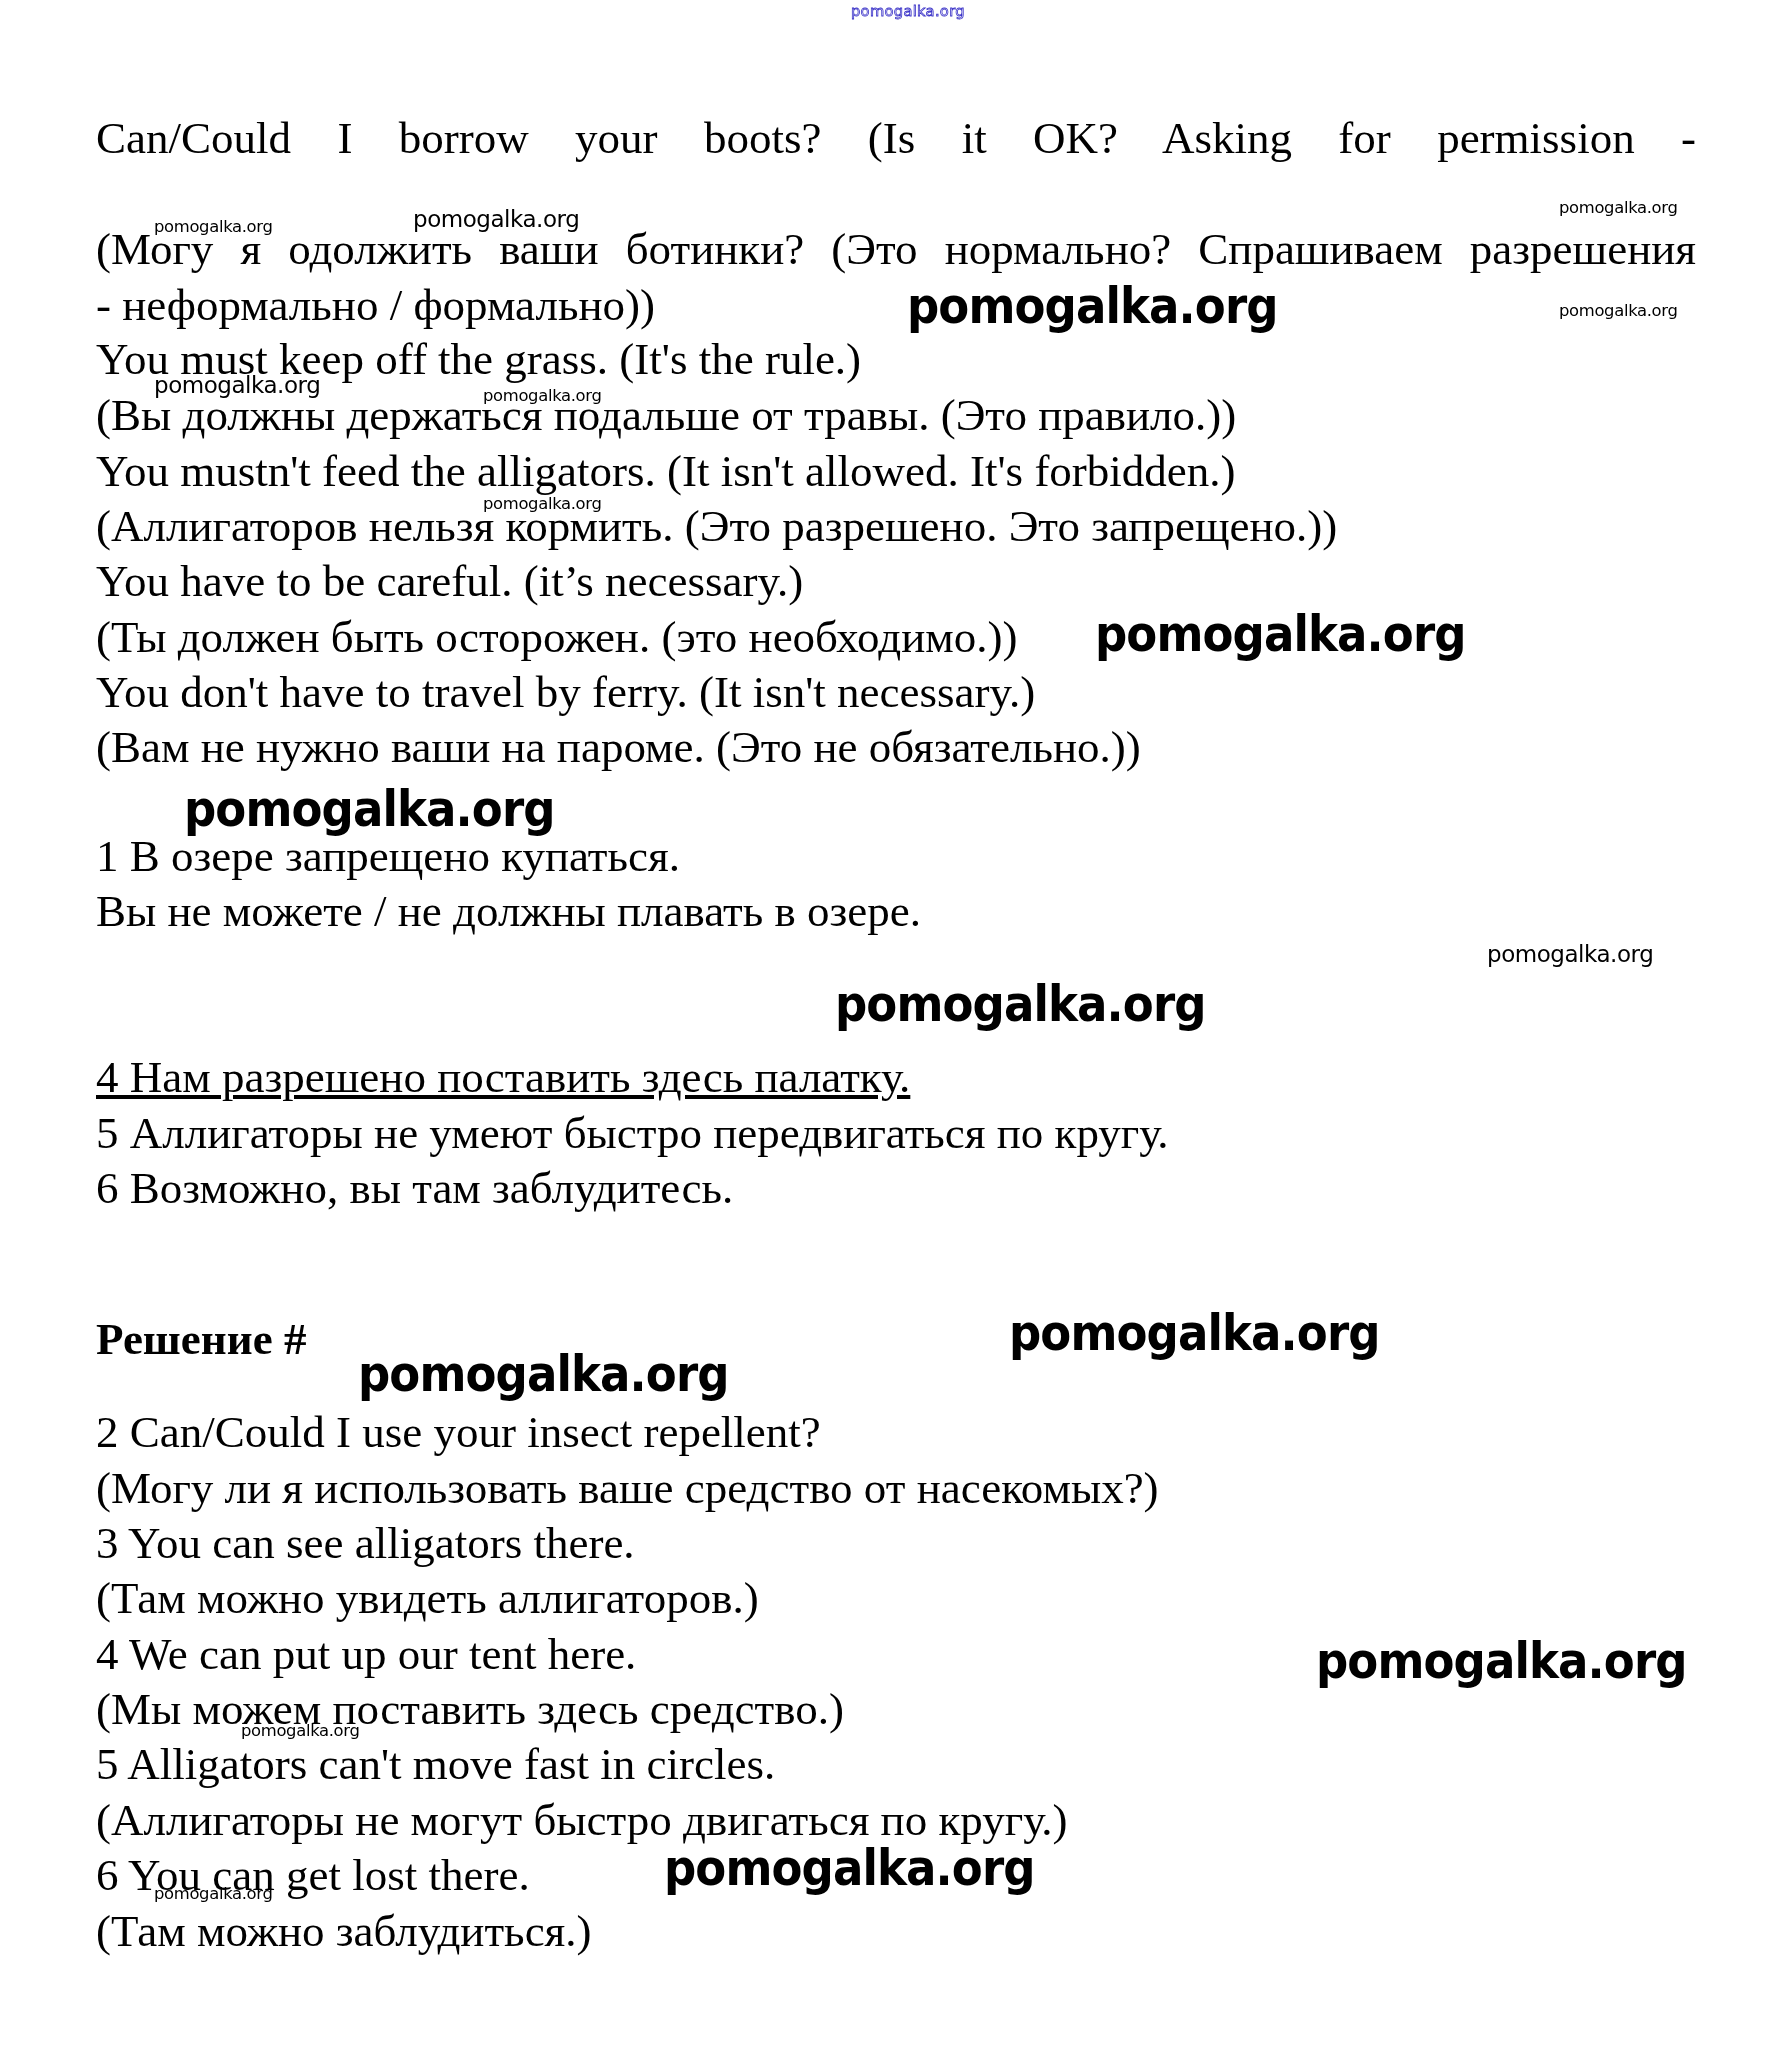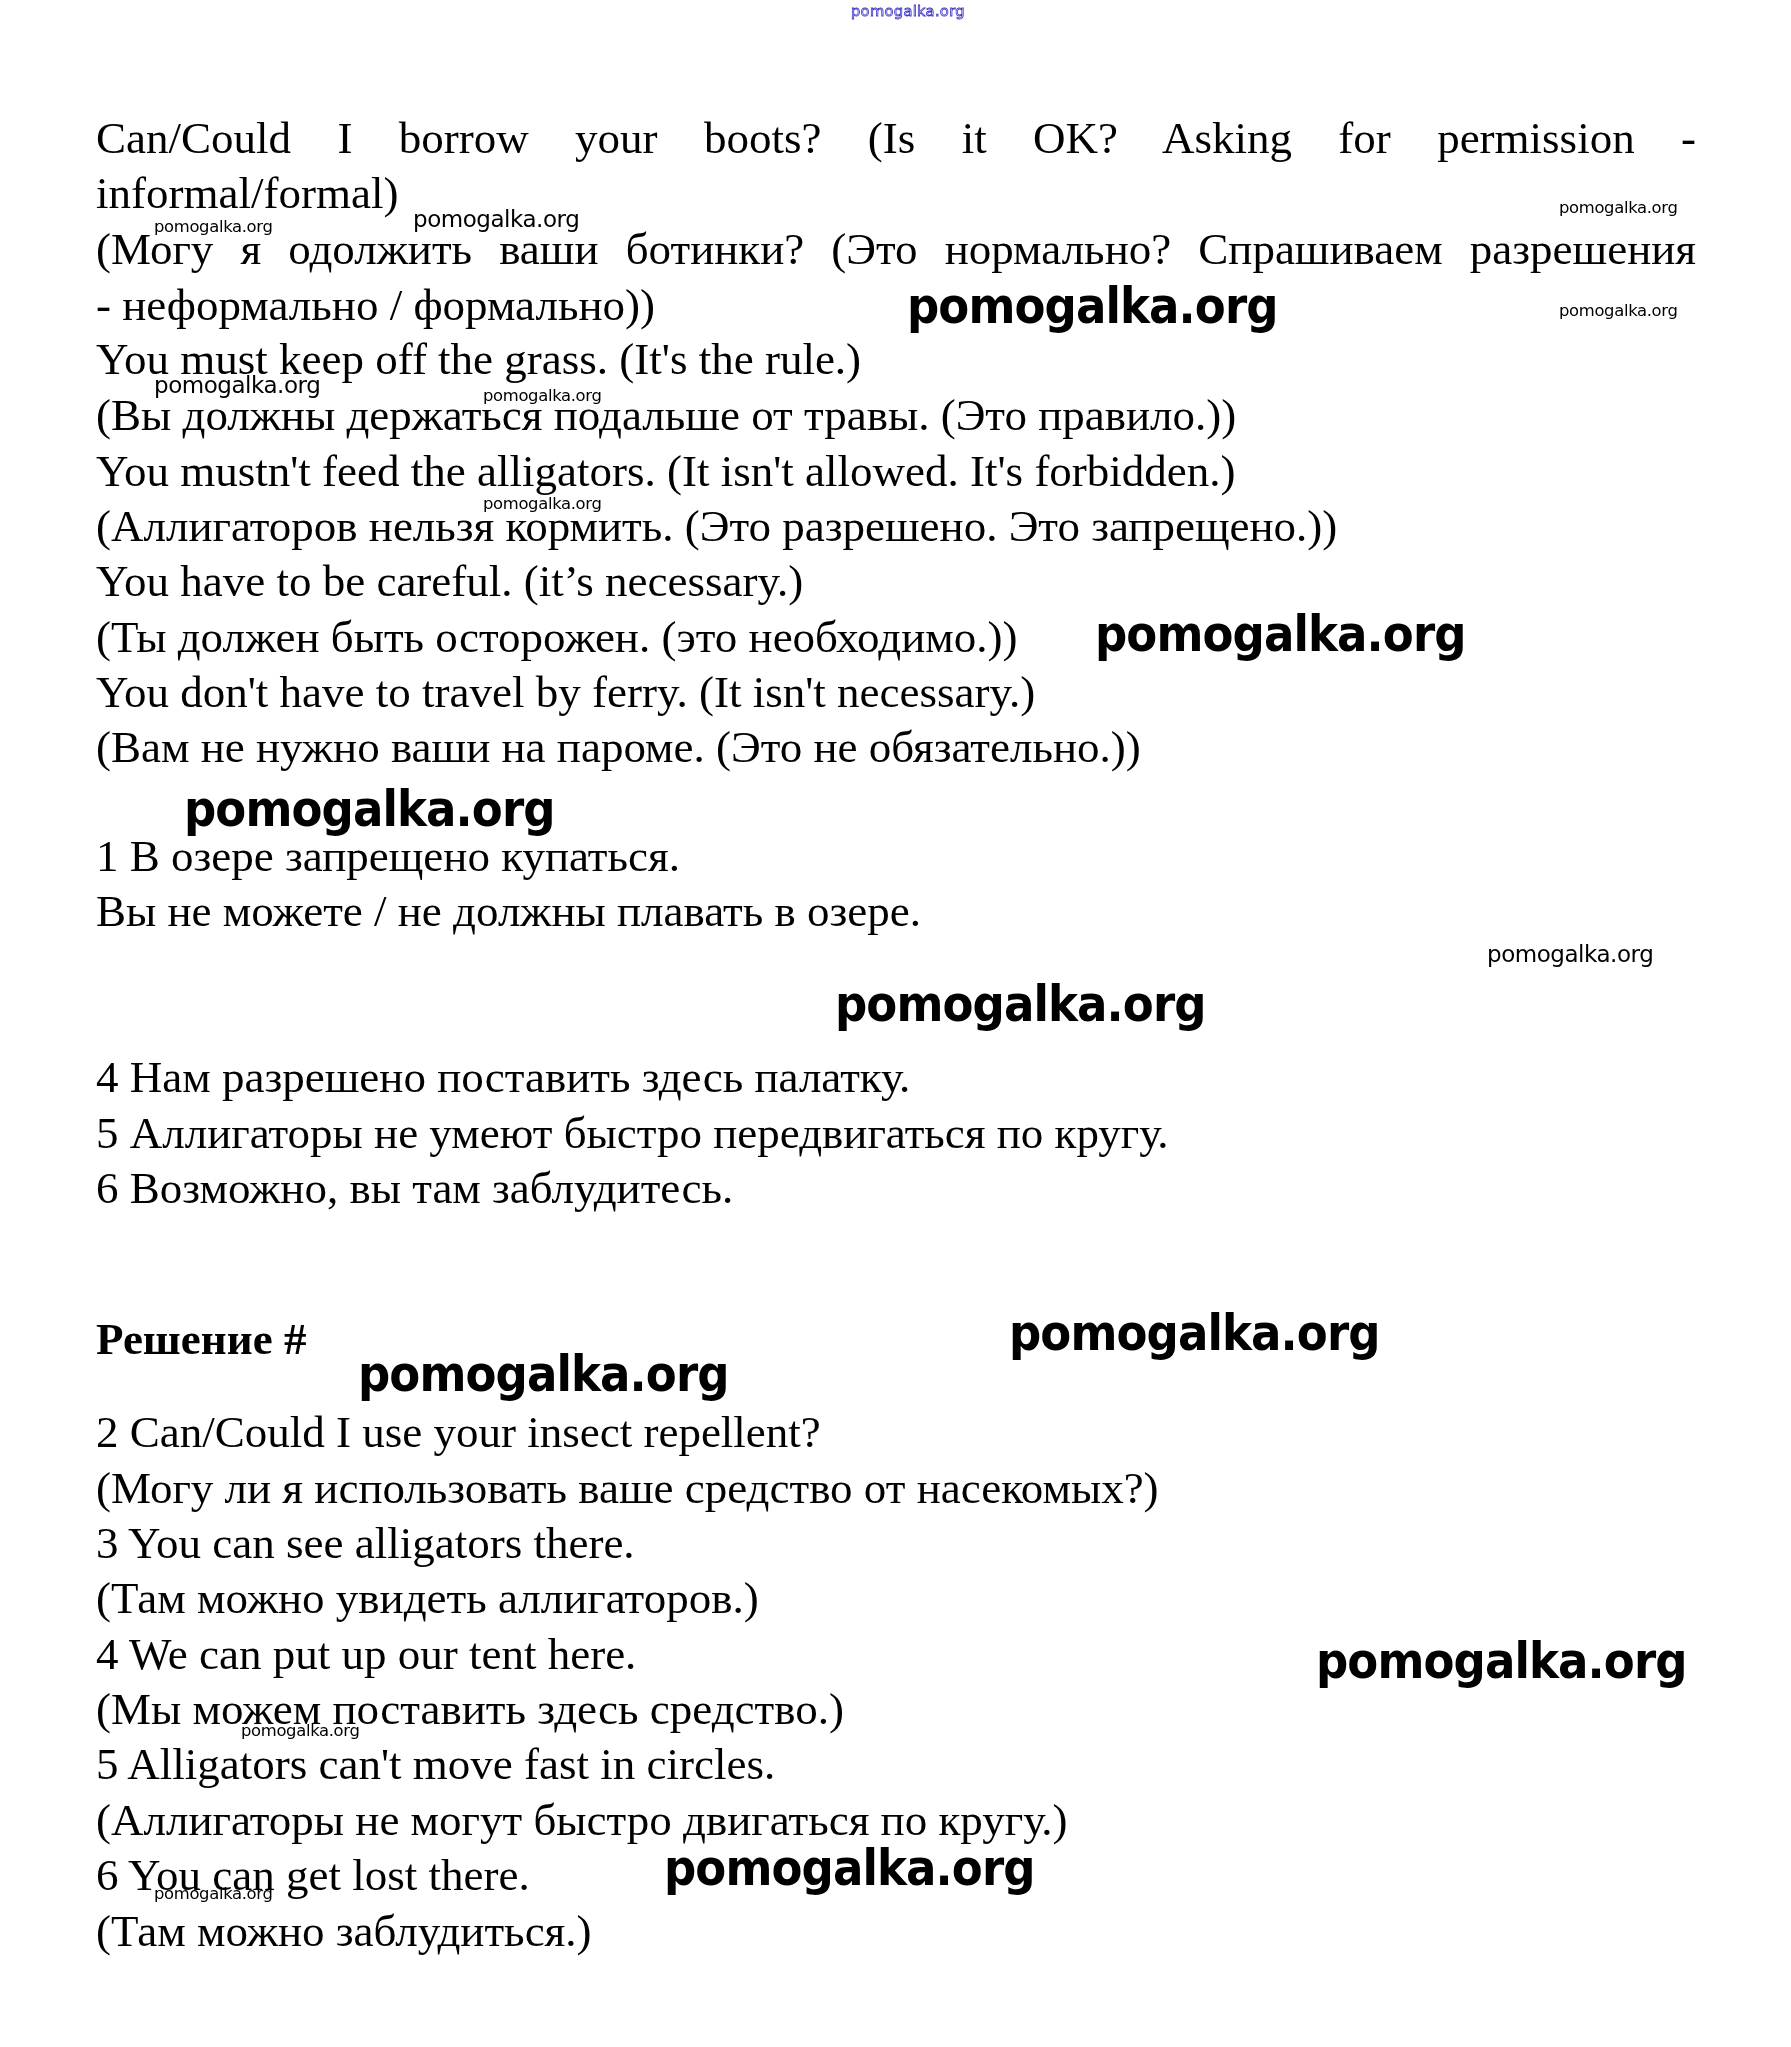--- a/index.html
+++ b/index.html
@@ -25,35 +25,34 @@
   }
 </style>
 </head>
 <body>
 
 <div class="page">
 
   <div class="wm-top">pomogalka.org</div>
 
   <div class="line justified" style="top:110px;">Can/Could I borrow your boots? (Is it OK? Asking for permission -</div>
-  <div class="line" style="top:165px;">informal/formal)</div>
   <div class="line justified" style="top:221px;">(Могу я одолжить ваши ботинки? (Это нормально? Спрашиваем разрешения</div>
   <div class="line" style="top:277px;">- неформально / формально))</div>
   <div class="line" style="top:331px;">You must keep off the grass. (It's the rule.)</div>
   <div class="line" style="top:387px;">(Вы должны держаться подальше от травы. (Это правило.))</div>
   <div class="line" style="top:443px;">You mustn't feed the alligators. (It isn't allowed. It's forbidden.)</div>
   <div class="line" style="top:498px;">(Аллигаторов нельзя кормить. (Это разрешено. Это запрещено.))</div>
   <div class="line" style="top:553px;">You have to be careful. (it’s necessary.)</div>
   <div class="line" style="top:609px;">(Ты должен быть осторожен. (это необходимо.))</div>
   <div class="line" style="top:664px;">You don't have to travel by ferry. (It isn't necessary.)</div>
   <div class="line" style="top:719px;">(Вам не нужно ваши на пароме. (Это не обязательно.))</div>
 
   <div class="line" style="top:828px;">1 В озере запрещено купаться.</div>
   <div class="line" style="top:883px;">Вы не можете / не должны плавать в озере.</div>
-  <div class="line" style="top:1049px;">4 Нам разрешено поставить здесь палатку.</div>
+  <div class="line" style="top:1049px;text-decoration:underline;">4 Нам разрешено поставить здесь палатку.</div>
   <div class="line" style="top:1105px;">5 Аллигаторы не умеют быстро передвигаться по кругу.</div>
   <div class="line" style="top:1160px;">6 Возможно, вы там заблудитесь.</div>
 
   <div class="line heading" style="top:1311px;">Решение #</div>
   <div class="line" style="top:1404px;">2 Can/Could I use your insect repellent?</div>
   <div class="line" style="top:1460px;">(Могу ли я использовать ваше средство от насекомых?)</div>
   <div class="line" style="top:1515px;">3 You can see alligators there.</div>
   <div class="line" style="top:1570px;">(Там можно увидеть аллигаторов.)</div>
   <div class="line" style="top:1626px;">4 We can put up our tent here.</div>
   <div class="line" style="top:1681px;">(Мы можем поставить здесь средство.)</div>

